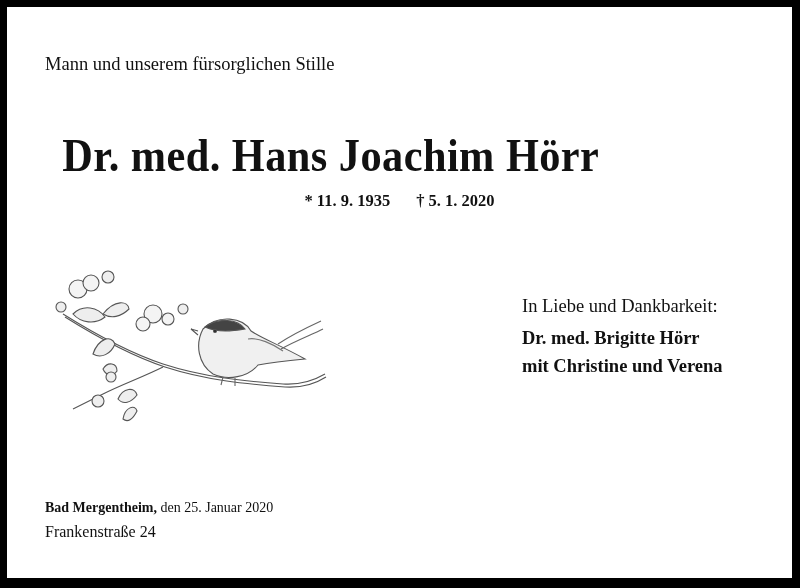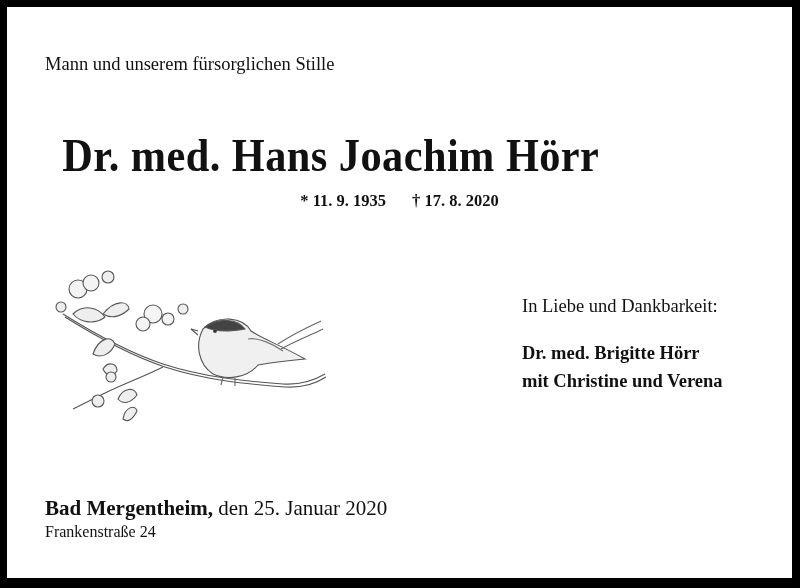--- a/index.html
+++ b/index.html
@@ -5,37 +5,37 @@
   html, body { margin:0; padding:0; }
   body { width:800px; height:588px; background:#000; position:relative; overflow:hidden; font-family:"Liberation Serif", serif; color:#111; }
   .card { position:absolute; left:7px; top:7px; width:785px; height:571px; background:#fff; }
   .intro { position:absolute; left:38px; top:46px; font-size:18.5px; line-height:22px; white-space:nowrap; }
   .title { position:absolute; left:0; width:648px; top:122px; text-align:center; font-weight:bold; font-size:46px; line-height:54px; white-space:nowrap; }
   .title span { display:inline-block; transform:scaleX(0.92); transform-origin:center; letter-spacing:0.5px; }
   .dates { position:absolute; left:0; width:785px; top:184px; text-align:center; font-weight:bold; font-size:16.5px; white-space:nowrap; }
   .dates .gap { display:inline-block; width:26px; }
   .bird { position:absolute; left:36px; top:252px; width:290px; height:175px; }
   .mourners { position:absolute; left:515px; top:285px; font-size:18.5px; line-height:28px; white-space:nowrap; }
-  .mourners .names { font-weight:bold; margin-top:19px; line-height:28px; }
-  .place { position:absolute; left:38px; top:490px; font-size:21px; line-height:22px; white-space:nowrap; }
+  .mourners .names { font-weight:bold; margin-top:4px; line-height:28px; }
+  .place { position:absolute; left:38px; top:490px; font-size:14px; line-height:22px; white-space:nowrap; }
   .place b { font-weight:bold; }
   .street { position:absolute; left:38px; top:516px; font-size:16px; white-space:nowrap;font-family:Liberation Serif, serif; }
 </style>
 </head>
 <body>
 
 <div class="card">
   <div class="intro">
     <div>Mann und unserem fürsorglichen Stille</div>
   </div>
 
   <div class="title"><span>Dr. med. Hans Joachim Hörr</span></div>
 
   <div class="dates">
-    <span>* 11. 9. 1935</span><span class="gap"></span><span>† 17. 8. 2020</span>
+    <span>* 11. 9. 1935</span><span class="gap"></span><span>† 5. 1. 2020</span>
   </div>
 
   <svg class="bird" viewBox="0 0 290 175" fill="none" stroke="#555" stroke-width="1.1">
 
     <path d="M20 55 C60 80 90 95 120 105 C160 118 200 122 240 125 C255 126 270 122 282 115"></path>
     <path d="M22 58 C62 83 92 98 122 108 C162 121 202 125 242 128 C258 129 272 125 283 118"></path>
     <path d="M120 108 C100 118 80 125 60 135 C50 140 40 145 30 150"></path>
 
     <path d="M30 55 C40 45 55 48 62 58 C52 66 38 64 30 55Z" fill="#eee"></path>
     <path d="M50 95 C55 80 68 75 72 85 C68 95 58 100 50 95Z" fill="#eee"></path>

